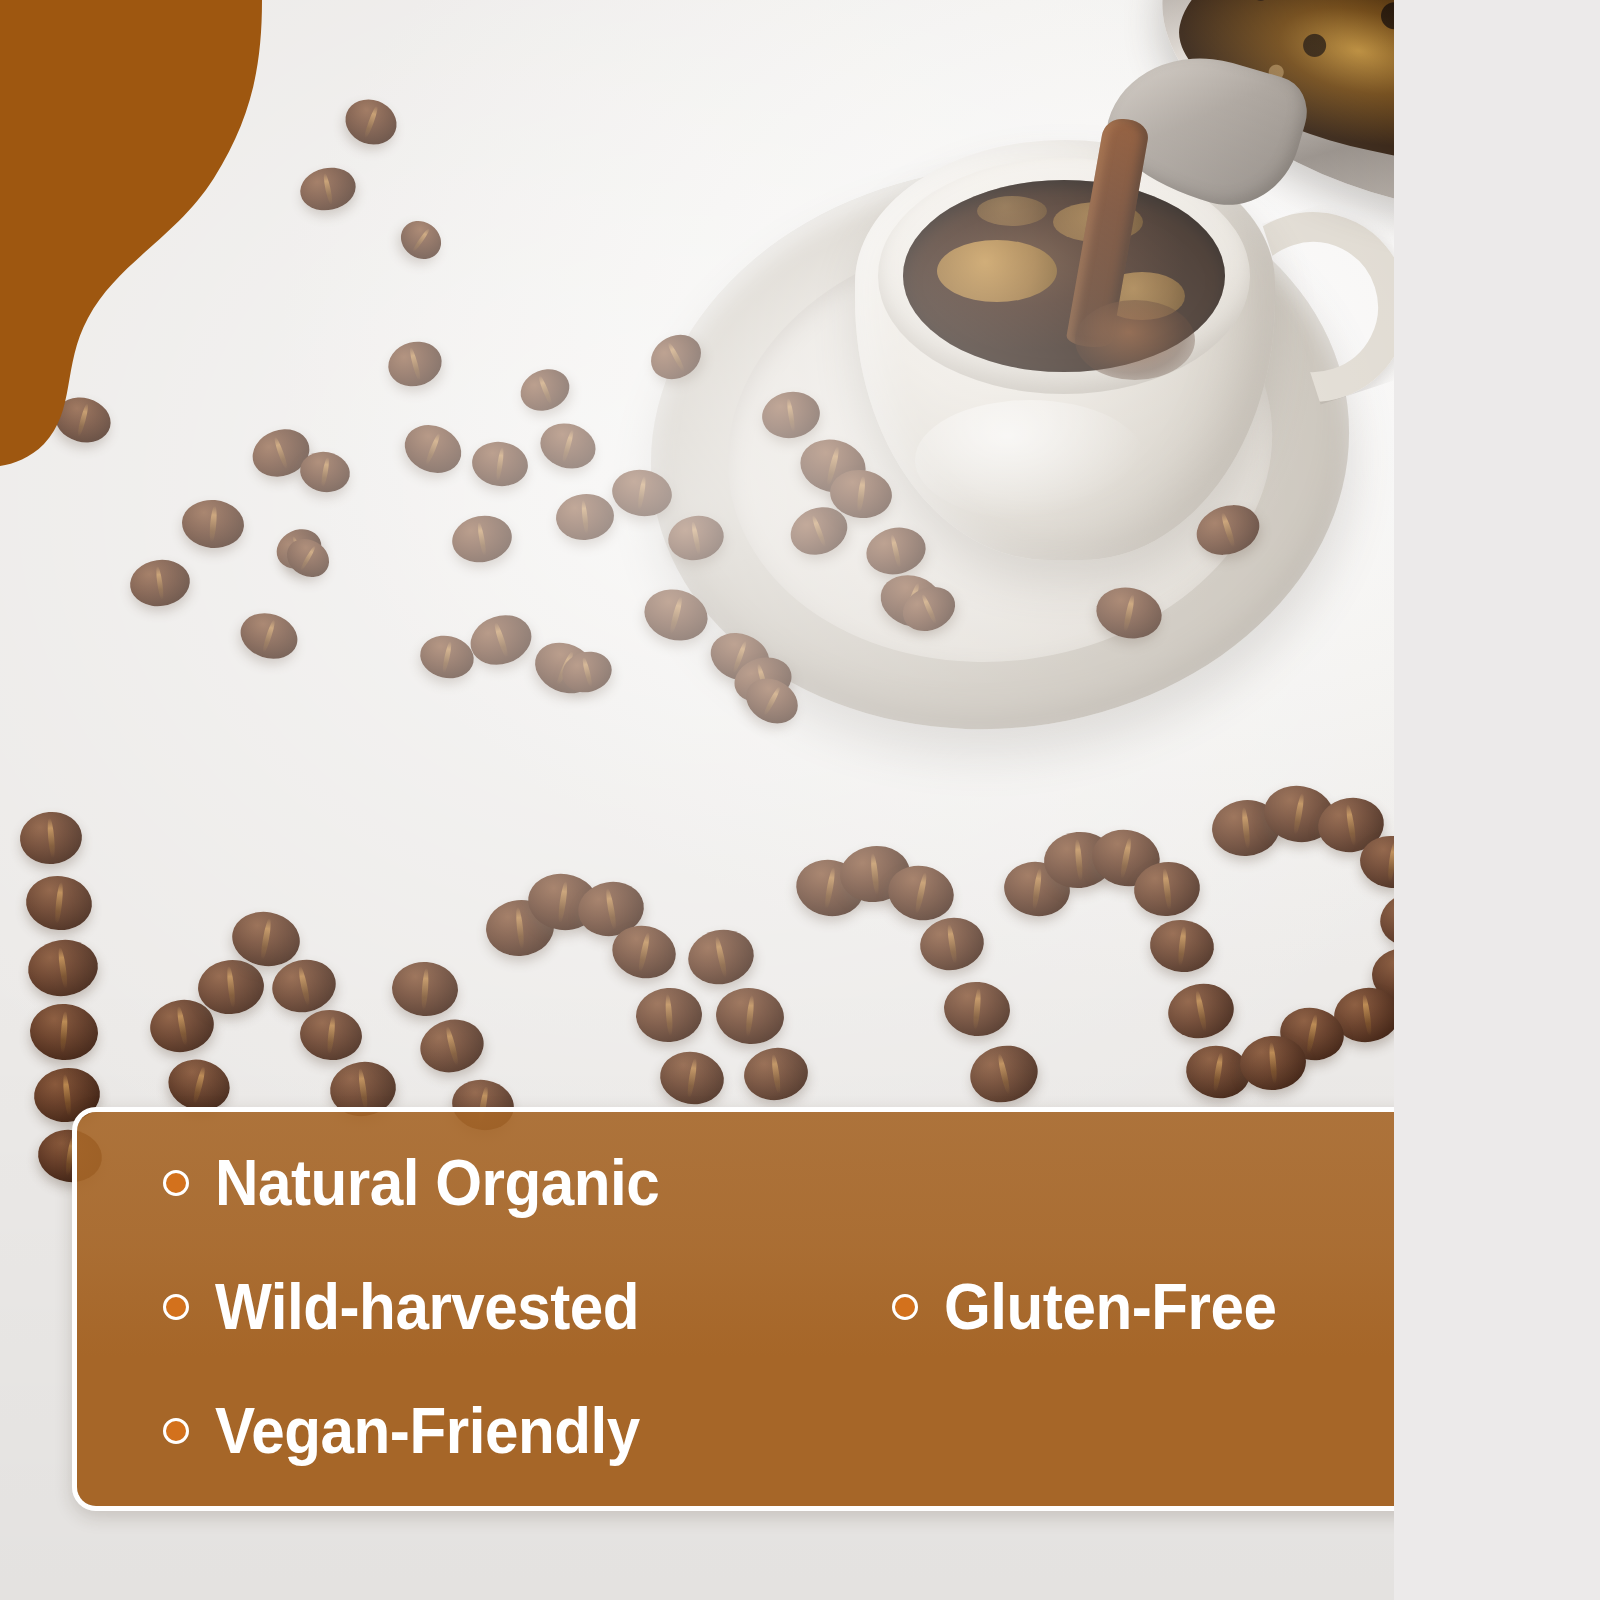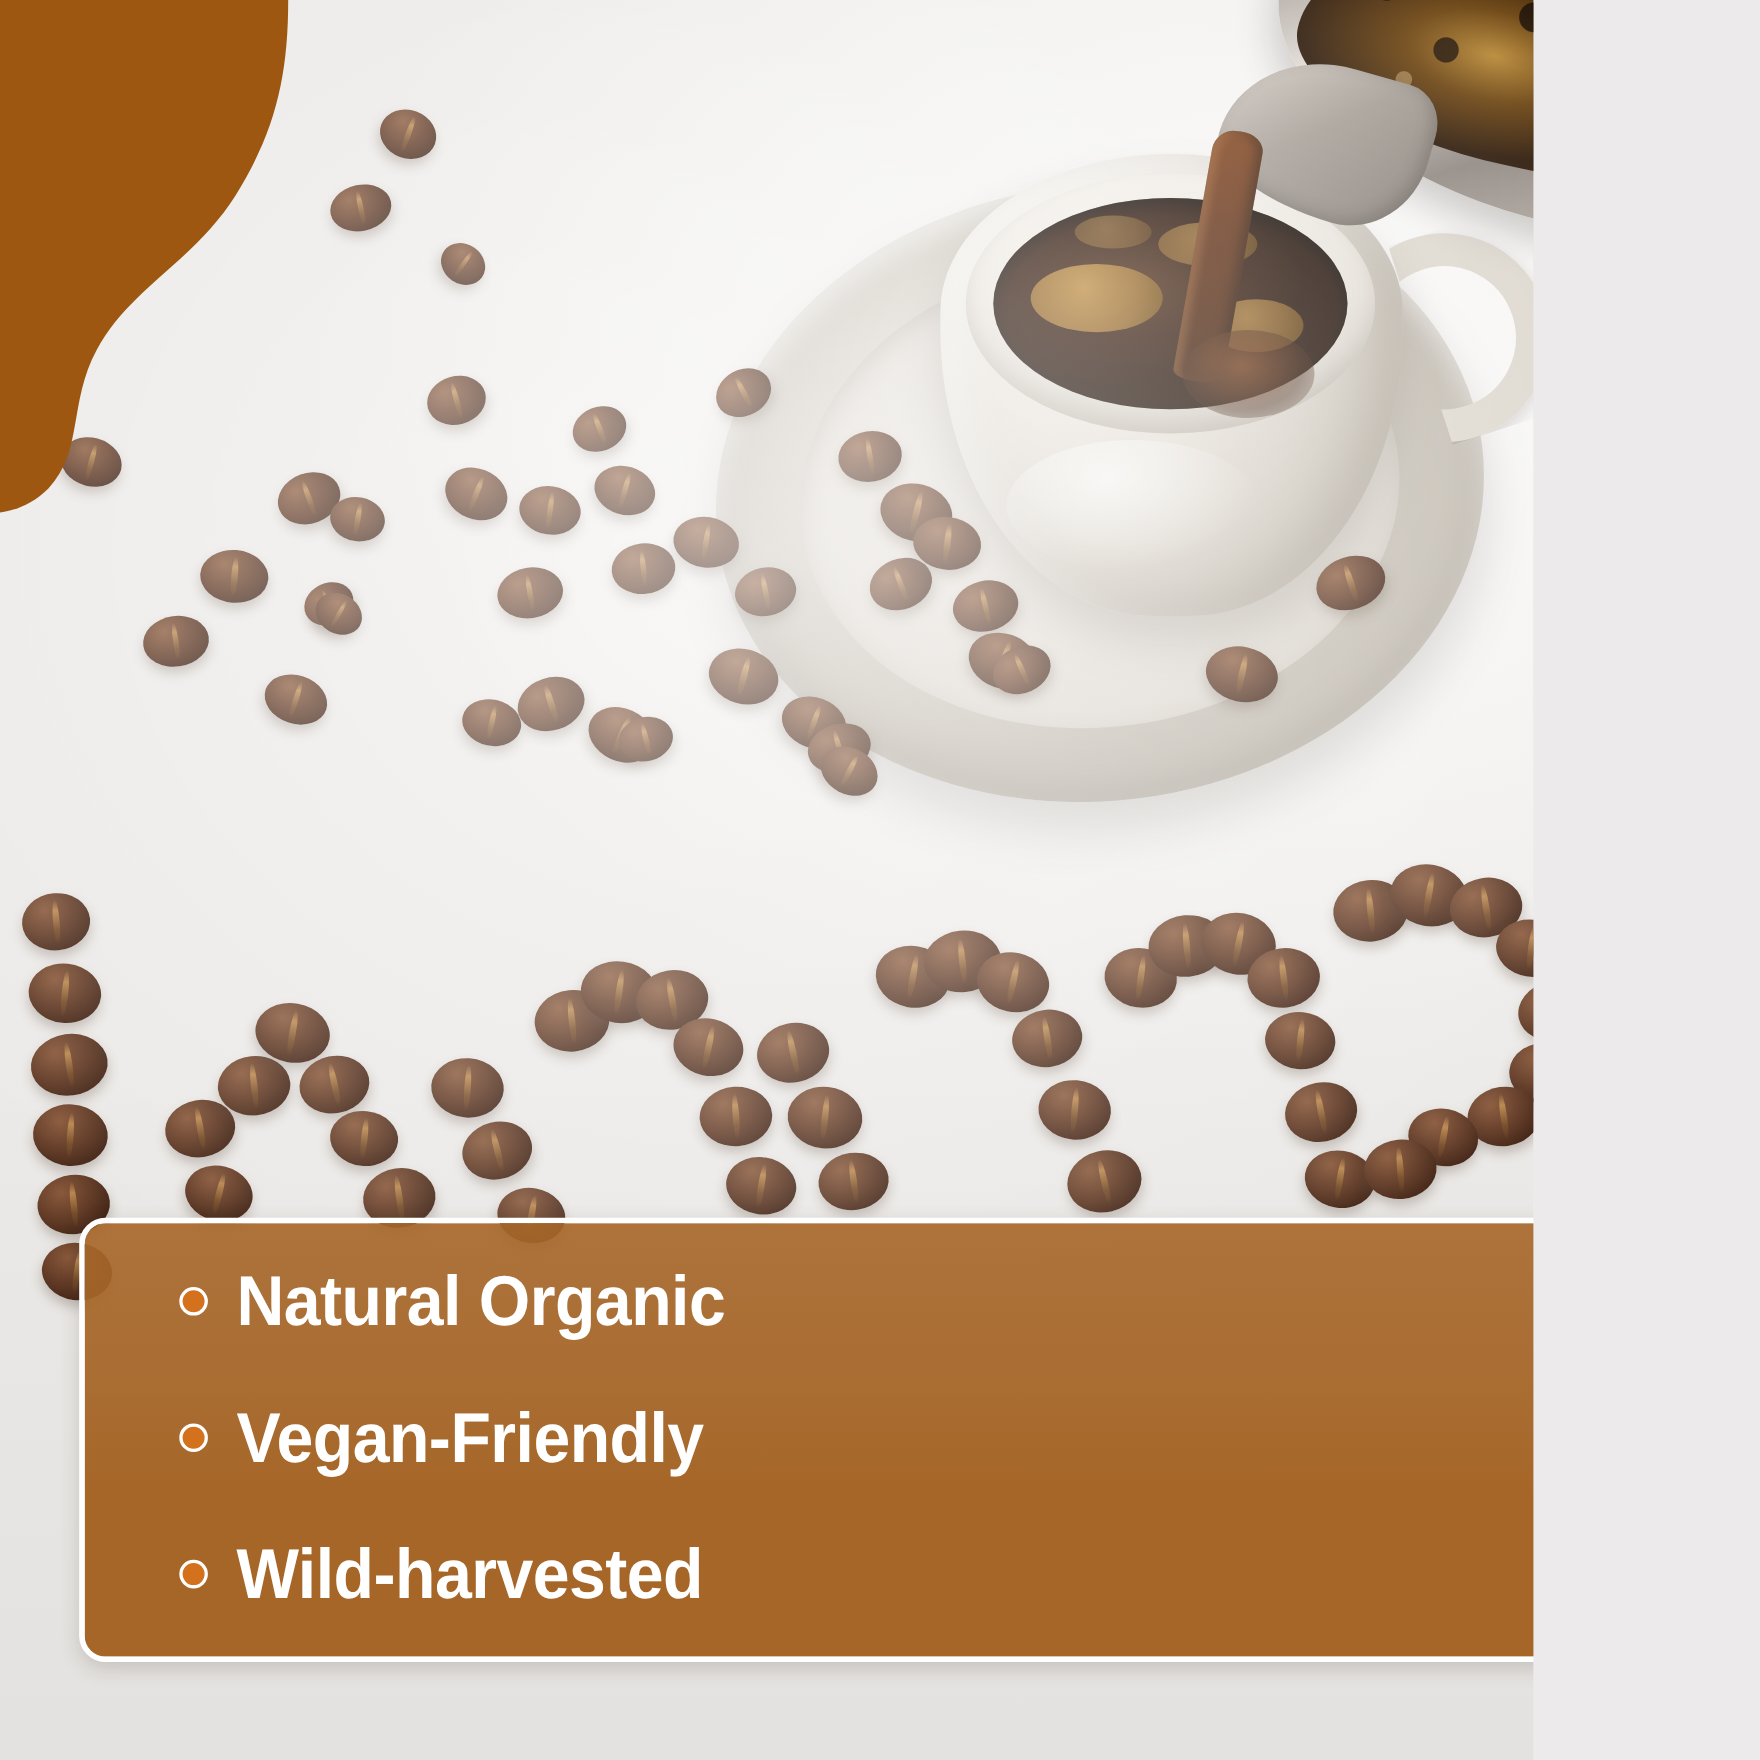--- a/index.html
+++ b/index.html
@@ -395,27 +395,31 @@
     <div class="banner-tint"></div>
     <div class="banner-grid">
 
       <div class="col">
         <div class="feature">
           <span class="dot"></span>
           <span class="feature-label">Natural Organic</span>
         </div>
         <div class="feature">
           <span class="dot"></span>
-          <span class="feature-label">Vegan-Friendly</span>
+          <span class="feature-label">Wild-harvested</span>
         </div>
         <div class="feature">
           <span class="dot"></span>
-          <span class="feature-label">Wild-harvested</span>
+          <span class="feature-label">Vegan-Friendly</span>
         </div>
       </div>
 
       <div class="col">
+        <div class="feature">
+          <span class="dot"></span>
+          <span class="feature-label">Gluten-Free</span>
+        </div>
       </div>
 
     </div>
   </div>
 
 </div>
 
 </body></html>

